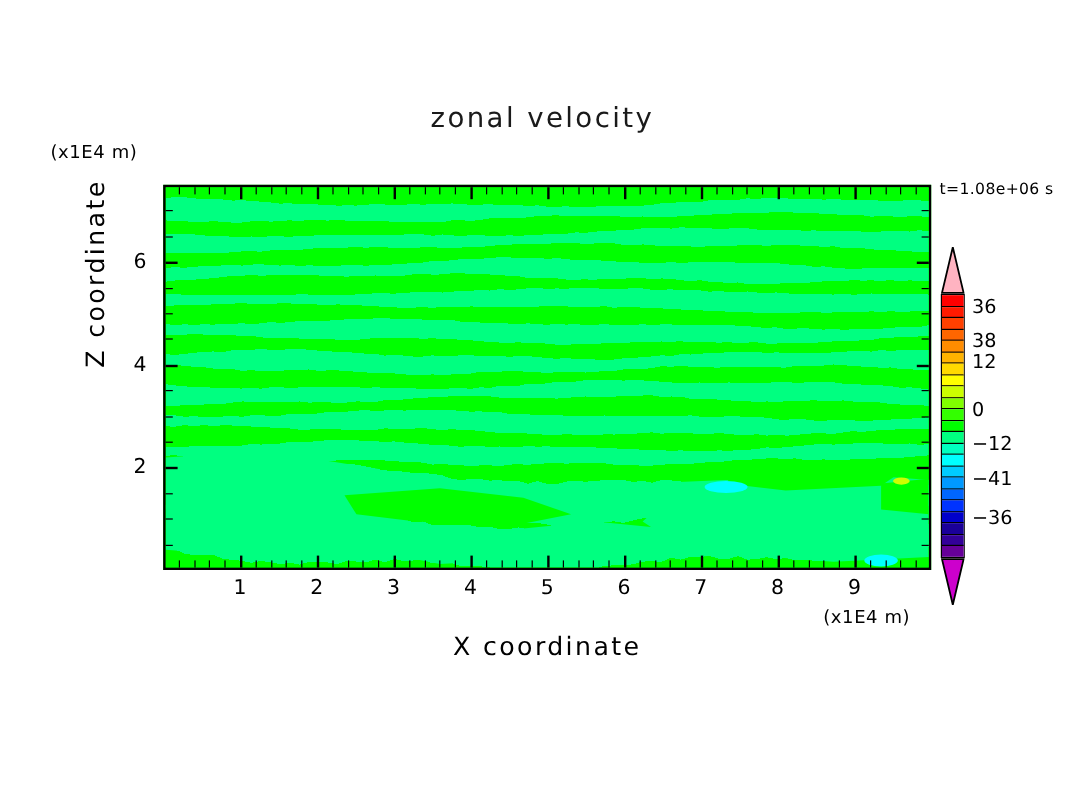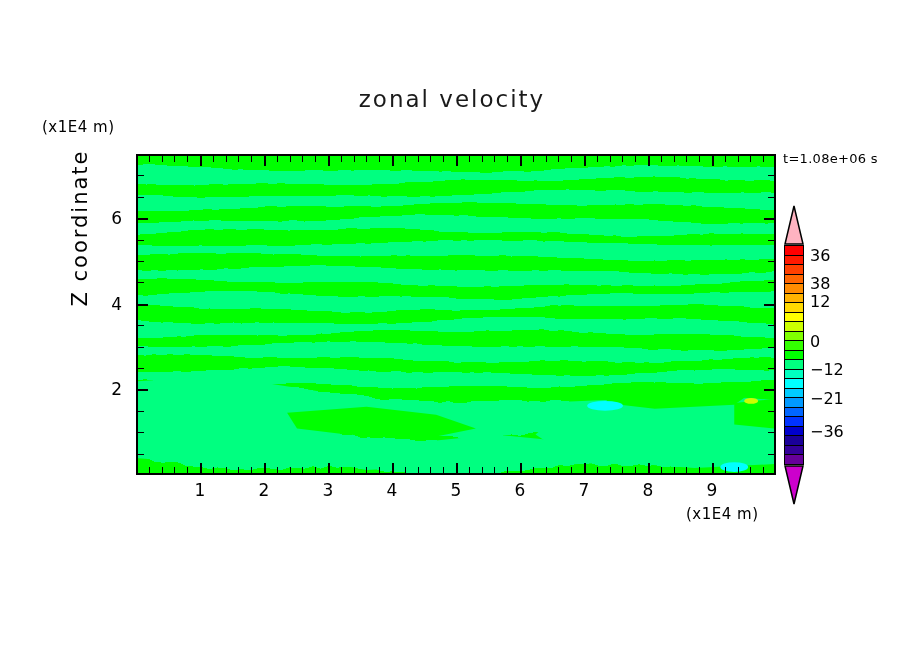--- a/index.html
+++ b/index.html
@@ -179,20 +179,21 @@
 
 <div class="figure">
 
   <div id="plot-title">zonal velocity</div>
 
   <div id="y-unit-label">(x1E4 m)</div>
   <div id="x-unit-label">(x1E4 m)</div>
 
   <div id="time-annotation">t=1.08e+06 s</div>
 
+  <div id="x-axis-title">X coordinate</div>
   <div id="y-axis-title">Z coordinate</div>
 
   <div id="plot-frame">
     <svg id="contour-field" viewBox="0 0 640 321" preserveAspectRatio="none">
         <rect x="0" y="0" width="640" height="321" fill="#00ff00"></rect>
         <path d="M0,9.1 L8,8.4 L16,8.4 L24,9.5 L32,9.7 L40,9.8 L48,10.4 L56,11.3 L64,11.0 L72,11.5 L80,12.2 L88,12.9 L96,13.9 L104,13.5 L112,14.4 L120,13.9 L128,14.6 L136,14.8 L144,15.6 L152,15.3 L160,15.5 L168,14.7 L176,14.4 L184,14.6 L192,14.9 L200,14.9 L208,13.9 L216,14.9 L224,13.8 L232,14.2 L240,13.7 L248,14.2 L256,14.9 L264,14.7 L272,14.4 L280,15.0 L288,15.1 L296,15.2 L304,15.8 L312,15.3 L320,16.4 L328,16.5 L336,16.1 L344,16.7 L352,17.0 L360,16.4 L368,15.6 L376,15.6 L384,15.6 L392,15.8 L400,15.6 L408,14.8 L416,13.6 L424,13.5 L432,12.4 L440,12.4 L448,12.5 L456,11.1 L464,10.7 L472,10.6 L480,10.7 L488,9.4 L496,10.0 L504,9.0 L512,9.5 L520,9.3 L528,10.2 L536,9.8 L544,9.6 L552,10.6 L560,9.7 L568,10.6 L576,11.1 L584,10.9 L592,10.5 L600,11.6 L608,11.6 L616,11.6 L624,10.4 L632,11.2 L640,11.4 L640,25.0 L632,24.6 L624,24.5 L616,25.2 L608,24.6 L600,24.1 L592,25.0 L584,23.5 L576,23.1 L568,23.8 L560,22.5 L552,22.9 L544,21.5 L536,21.6 L528,21.6 L520,20.7 L512,21.0 L504,21.5 L496,22.0 L488,21.7 L480,21.6 L472,22.6 L464,22.5 L456,23.3 L448,23.2 L440,24.4 L432,24.5 L424,25.1 L416,25.0 L408,25.3 L400,24.7 L392,25.2 L384,25.3 L376,23.9 L368,24.5 L360,24.7 L352,24.6 L344,24.6 L336,24.7 L328,23.6 L320,24.2 L312,24.3 L304,25.5 L296,25.9 L288,26.1 L280,26.4 L272,26.2 L264,27.7 L256,28.4 L248,27.9 L240,27.9 L232,29.5 L224,29.0 L216,29.2 L208,29.3 L200,29.0 L192,29.6 L184,28.4 L176,28.3 L168,28.8 L160,28.5 L152,28.3 L144,27.5 L136,28.2 L128,27.7 L120,27.7 L112,28.5 L104,28.0 L96,28.4 L88,29.1 L80,28.3 L72,28.8 L64,29.8 L56,29.9 L48,29.0 L40,28.9 L32,29.0 L24,29.7 L16,28.6 L8,28.9 L0,28.0 Z" fill="#00ff80" shape-rendering="crispEdges"></path>
         <path d="M0,39.1 L8,39.2 L16,39.7 L24,39.9 L32,40.6 L40,41.5 L48,41.4 L56,41.7 L64,42.4 L72,41.6 L80,41.8 L88,41.5 L96,41.4 L104,41.9 L112,41.0 L120,41.0 L128,40.6 L136,40.6 L144,40.7 L152,40.5 L160,40.7 L168,40.6 L176,40.2 L184,40.5 L192,40.6 L200,39.9 L208,39.5 L216,39.8 L224,41.0 L232,39.9 L240,40.6 L248,41.4 L256,40.3 L264,40.5 L272,41.1 L280,41.6 L288,40.3 L296,41.3 L304,40.4 L312,40.6 L320,39.4 L328,39.1 L336,39.3 L344,38.1 L352,38.5 L360,37.6 L368,36.6 L376,36.6 L384,36.3 L392,35.8 L400,34.7 L408,34.5 L416,34.5 L424,34.9 L432,33.8 L440,34.3 L448,34.5 L456,34.7 L464,35.2 L472,34.9 L480,34.5 L488,34.7 L496,35.7 L504,36.2 L512,36.4 L520,35.8 L528,36.2 L536,36.8 L544,36.4 L552,37.3 L560,36.8 L568,36.9 L576,37.3 L584,37.4 L592,37.7 L600,37.4 L608,36.9 L616,37.2 L624,37.4 L632,36.3 L640,37.3 L640,54.8 L632,55.0 L624,54.0 L616,53.8 L608,52.9 L600,53.1 L592,52.4 L584,51.4 L576,51.6 L568,51.3 L560,49.8 L552,50.6 L544,49.4 L536,49.4 L528,49.0 L520,48.5 L512,48.7 L504,49.6 L496,48.8 L488,49.2 L480,49.1 L472,50.0 L464,49.3 L456,49.7 L448,50.5 L440,50.0 L432,49.4 L424,49.6 L416,50.0 L408,48.8 L400,48.3 L392,48.8 L384,48.8 L376,47.4 L368,47.3 L360,47.5 L352,47.8 L344,47.3 L336,46.7 L328,46.8 L320,48.0 L312,47.7 L304,48.0 L296,48.0 L288,48.5 L280,49.0 L272,49.4 L264,50.6 L256,50.3 L248,50.9 L240,51.4 L232,51.0 L224,50.8 L216,50.8 L208,51.1 L200,51.7 L192,51.6 L184,50.5 L176,50.2 L168,51.2 L160,50.3 L152,51.0 L144,51.4 L136,50.9 L128,51.1 L120,52.3 L112,52.8 L104,53.1 L96,53.4 L88,53.4 L80,54.4 L72,54.1 L64,54.2 L56,55.0 L48,55.3 L40,55.3 L32,55.5 L24,55.4 L16,55.3 L8,55.3 L0,55.4 Z" fill="#00ff80" shape-rendering="crispEdges"></path>
         <path d="M0,68.1 L8,67.5 L16,68.0 L24,67.0 L32,66.8 L40,66.7 L48,65.9 L56,65.3 L64,66.2 L72,65.3 L80,64.9 L88,65.9 L96,66.1 L104,65.8 L112,66.3 L120,66.0 L128,66.2 L136,66.1 L144,66.5 L152,65.3 L160,65.3 L168,66.4 L176,65.4 L184,65.8 L192,65.0 L200,64.7 L208,63.7 L216,63.6 L224,62.0 L232,62.0 L240,61.8 L248,60.6 L256,60.7 L264,60.5 L272,59.6 L280,59.2 L288,59.1 L296,60.1 L304,59.8 L312,59.4 L320,60.5 L328,59.9 L336,60.6 L344,61.8 L352,61.4 L360,61.8 L368,61.9 L376,62.6 L384,63.1 L392,62.8 L400,64.1 L408,63.6 L416,64.1 L424,63.0 L432,64.2 L440,63.3 L448,63.2 L456,63.2 L464,63.4 L472,63.4 L480,63.6 L488,63.8 L496,64.3 L504,64.0 L512,64.1 L520,64.8 L528,65.9 L536,65.9 L544,67.2 L552,66.8 L560,67.9 L568,68.5 L576,68.9 L584,68.6 L592,68.4 L600,68.2 L608,68.4 L616,68.1 L624,67.9 L632,68.4 L640,68.2 L640,79.2 L632,79.2 L624,78.6 L616,79.5 L608,78.3 L600,79.2 L592,78.6 L584,78.9 L576,78.2 L568,79.6 L560,79.3 L552,79.5 L544,80.0 L536,80.9 L528,80.8 L520,81.1 L512,81.4 L504,81.4 L496,82.0 L488,81.8 L480,80.4 L472,80.8 L464,80.1 L456,79.8 L448,78.5 L440,79.2 L432,78.5 L424,77.3 L416,77.0 L408,77.9 L400,76.6 L392,76.6 L384,77.2 L376,77.3 L368,77.3 L360,78.1 L352,77.8 L344,78.0 L336,77.9 L328,76.9 L320,77.0 L312,77.0 L304,76.8 L296,75.1 L288,74.8 L280,74.1 L272,73.7 L264,73.0 L256,73.4 L248,72.5 L240,72.7 L232,73.6 L224,73.8 L216,72.9 L208,73.5 L200,74.6 L192,75.3 L184,74.8 L176,74.5 L168,75.1 L160,74.8 L152,75.5 L144,75.1 L136,74.9 L128,74.5 L120,73.9 L112,74.4 L104,74.5 L96,74.4 L88,74.2 L80,74.9 L72,73.8 L64,74.9 L56,74.9 L48,75.7 L40,76.9 L32,77.2 L24,78.1 L16,78.6 L8,78.7 L0,79.7 Z" fill="#00ff80" shape-rendering="crispEdges"></path>
         <path d="M0,90.2 L8,90.2 L16,90.8 L24,90.9 L32,90.8 L40,90.9 L48,90.9 L56,90.7 L64,90.6 L72,91.3 L80,91.2 L88,90.7 L96,90.9 L104,91.4 L112,90.1 L120,90.6 L128,90.6 L136,90.8 L144,90.7 L152,91.0 L160,90.5 L168,90.1 L176,89.5 L184,89.6 L192,89.8 L200,89.3 L208,88.6 L216,88.8 L224,88.3 L232,88.9 L240,88.1 L248,87.8 L256,87.4 L264,86.8 L272,87.2 L280,86.0 L288,86.7 L296,86.2 L304,85.3 L312,85.0 L320,85.9 L328,85.4 L336,85.8 L344,84.8 L352,84.9 L360,85.4 L368,85.6 L376,85.9 L384,85.8 L392,85.2 L400,85.4 L408,86.6 L416,86.5 L424,86.2 L432,86.9 L440,86.9 L448,87.0 L456,88.2 L464,87.6 L472,88.4 L480,88.4 L488,88.0 L496,88.9 L504,89.6 L512,88.8 L520,89.4 L528,90.3 L536,90.4 L544,90.5 L552,90.2 L560,90.6 L568,89.9 L576,90.7 L584,90.4 L592,89.7 L600,90.3 L608,90.2 L616,89.9 L624,90.5 L632,90.0 L640,90.6 L640,104.8 L632,104.1 L624,104.9 L616,105.2 L608,104.6 L600,105.5 L592,104.7 L584,105.4 L576,105.4 L568,105.1 L560,105.7 L552,106.0 L544,105.2 L536,105.1 L528,106.5 L520,105.8 L512,106.0 L504,106.1 L496,106.2 L488,105.1 L480,105.5 L472,105.4 L464,104.1 L456,104.7 L448,103.7 L440,103.5 L432,103.2 L424,103.1 L416,102.2 L408,102.0 L400,101.7 L392,101.1 L384,101.0 L376,101.8 L368,100.2 L360,101.2 L352,101.2 L344,101.0 L336,100.6 L328,100.4 L320,100.0 L312,100.8 L304,101.1 L296,101.2 L288,101.3 L280,101.1 L272,100.7 L264,100.9 L256,100.6 L248,101.3 L240,100.9 L232,101.1 L224,101.8 L216,101.2 L208,101.6 L200,101.6 L192,101.5 L184,101.5 L176,100.1 L168,100.1 L160,99.4 L152,99.2 L144,98.9 L136,99.8 L128,99.1 L120,98.4 L112,98.6 L104,98.1 L96,97.9 L88,98.8 L80,98.8 L72,98.4 L64,97.8 L56,98.3 L48,98.2 L40,98.7 L32,99.8 L24,99.6 L16,99.7 L8,99.8 L0,100.2 Z" fill="#00ff80" shape-rendering="crispEdges"></path>
         <path d="M0,115.4 L8,116.5 L16,115.6 L24,116.3 L32,115.6 L40,116.0 L48,115.1 L56,115.4 L64,114.8 L72,115.6 L80,114.9 L88,113.7 L96,114.5 L104,113.9 L112,112.9 L120,112.5 L128,112.8 L136,112.6 L144,112.2 L152,111.4 L160,111.2 L168,111.5 L176,110.5 L184,110.3 L192,111.3 L200,111.3 L208,111.4 L216,111.7 L224,112.3 L232,112.2 L240,112.0 L248,113.5 L256,113.7 L264,114.2 L272,114.6 L280,114.5 L288,115.1 L296,115.7 L304,114.8 L312,115.7 L320,116.0 L328,115.5 L336,115.9 L344,115.7 L352,116.1 L360,116.1 L368,115.6 L376,116.2 L384,116.2 L392,116.2 L400,115.7 L408,116.2 L416,115.8 L424,115.8 L432,116.7 L440,116.4 L448,116.5 L456,116.1 L464,116.2 L472,116.5 L480,116.8 L488,117.1 L496,118.3 L504,118.5 L512,118.3 L520,119.6 L528,119.3 L536,118.9 L544,119.7 L552,120.2 L560,119.3 L568,120.4 L576,119.9 L584,119.9 L592,119.8 L600,119.3 L608,119.0 L616,117.8 L624,118.1 L632,118.0 L640,116.5 L640,125.9 L632,125.9 L624,126.5 L616,126.6 L608,127.0 L600,127.3 L592,129.0 L584,129.2 L576,129.8 L568,129.5 L560,130.2 L552,130.3 L544,131.6 L536,131.5 L528,131.7 L520,131.1 L512,132.0 L504,132.0 L496,130.9 L488,131.1 L480,131.7 L472,130.6 L464,131.3 L456,130.6 L448,130.5 L440,131.0 L432,129.9 L424,130.5 L416,130.2 L408,130.6 L400,131.0 L392,130.7 L384,131.7 L376,131.4 L368,131.6 L360,132.5 L352,131.9 L344,132.5 L336,133.0 L328,132.9 L320,132.0 L312,131.5 L304,131.8 L296,130.8 L288,131.4 L280,131.1 L272,130.4 L264,130.1 L256,129.1 L248,129.1 L240,127.8 L232,128.1 L224,127.5 L216,127.9 L208,127.4 L200,127.5 L192,127.5 L184,127.3 L176,127.4 L168,127.9 L160,128.9 L152,128.7 L144,128.7 L136,127.9 L128,127.7 L120,127.9 L112,127.7 L104,127.3 L96,127.5 L88,127.0 L80,126.8 L72,125.3 L64,125.5 L56,124.9 L48,124.8 L40,124.3 L32,124.4 L24,123.5 L16,124.5 L8,124.7 L0,124.5 Z" fill="#00ff80" shape-rendering="crispEdges"></path>
@@ -392,18 +393,18 @@
       </div>
     <svg id="cbar-arrow-bottom" class="cbar-arrow" viewBox="0 0 20 40" preserveAspectRatio="none">
       <polygon id="cbar-arrow-bottom-poly" points="10,39 19,1 1,1" stroke="#000000" stroke-width="1.5" fill="#cc00cc"></polygon>
     </svg>
     <div id="cbar-labels">
         <div class="cbar-label" style="top: 49.5652px;">36</div>
         <div class="cbar-label" style="top: 78.2609px;">38</div>
         <div class="cbar-label" style="top: 96px;">12</div>
         <div class="cbar-label" style="top: 135.652px;">0</div>
         <div class="cbar-label" style="top: 164.348px;">−12</div>
-        <div class="cbar-label" style="top: 193.043px;">−21</div>
+        <div class="cbar-label" style="top: 193.043px;">−41</div>
         <div class="cbar-label" style="top: 226px;">−36</div>
       </div>
   </div>
 
 </div>
 
 </body></html>

